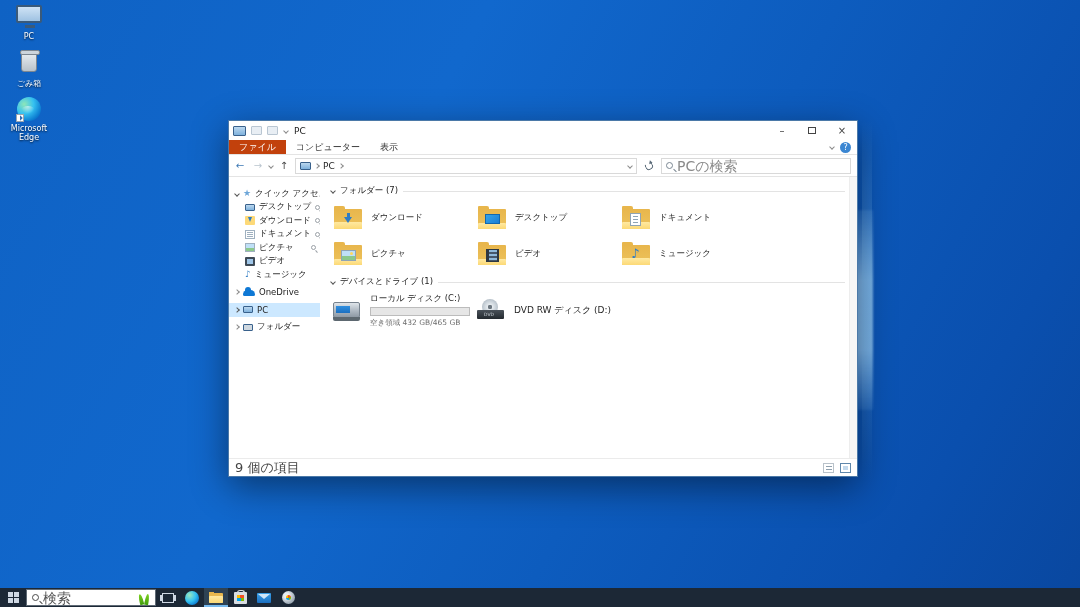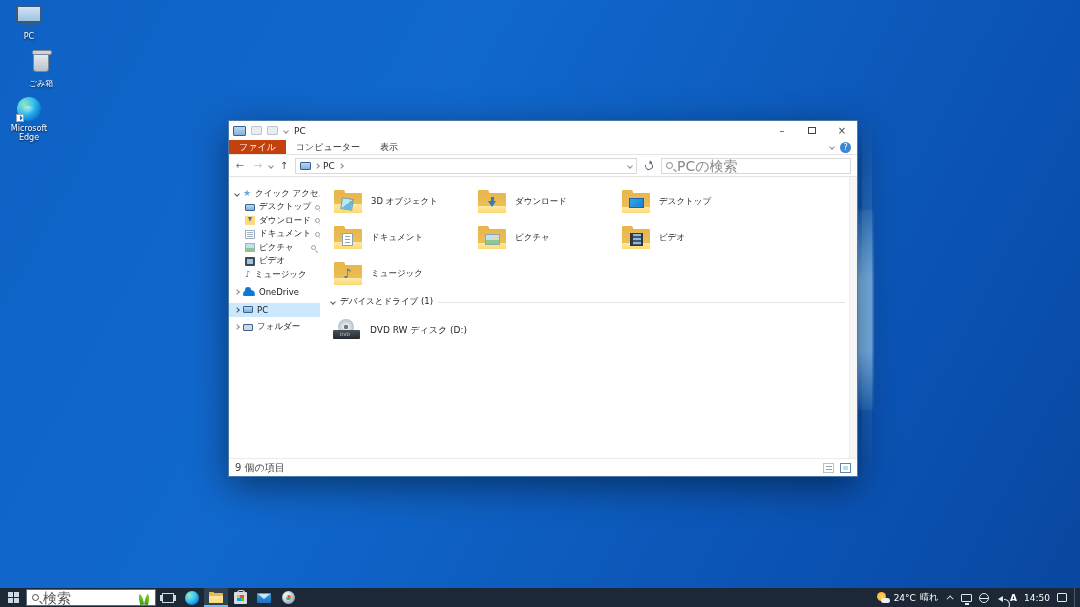--- a/index.html
+++ b/index.html
@@ -153,21 +153,21 @@
     background:radial-gradient(circle, #6d7780 18%, #e7ecf0 20%, #c2cbd3 60%, #97a2ac 100%); }
   .dvd .txt { position:absolute; left:9px; top:14px; color:#cfd6dc; font-size:4.5px; }
   .dinfo { display:flex; flex-direction:column; gap:2px; }
   .dinfo .lbl { font-size:8.5px; color:#1e1e1e; }
   .cap { width:100px; height:9px; border:1px solid #bcbcbc; background:#e6e6e6; }
   .cap .fill { height:100%; width:7%; background:#26a0da; }
   .free { font-size:7.5px; color:#6d6d6d; }
 
   .scroll-track { position:absolute; right:0; top:0; bottom:0; width:8px; background:#f6f6f6; border-left:1px solid #ededed; }
 
-  .statusbar { height:18px; flex:none; border-top:1px solid #ebebeb; display:flex; align-items:center; padding:4px 6px; font-size:10px; color:#444; }
+  .statusbar { height:18px; flex:none; border-top:1px solid #ebebeb; display:flex; align-items:center; padding:4px 6px; font-size:13px; color:#444; }
   .sb-right { margin-left:auto; display:flex; gap:6px; }
   .vicon { width:11px; height:10px; border:1px solid #b9c2ca; position:relative; }
   .vicon.lines:after { content:''; position:absolute; left:1.5px; top:2px; right:1.5px; height:6px;
     background:repeating-linear-gradient(180deg,#8fa0ae 0 1px,transparent 1px 3px); }
   .vicon.thumb { border-color:#5f87ab; }
   .vicon.thumb:after { content:''; position:absolute; left:2px; top:2px; right:2px; bottom:2px; background:#c3d9ec; }
 
   
   .taskbar { position:absolute; left:0; bottom:0; width:1080px; height:19px; background:#1c2836; display:flex; align-items:stretch; color:#fff; z-index:5; }
   .tb-start { width:26px; display:flex; align-items:center; justify-content:center; }
@@ -224,21 +224,21 @@
 <div class="desktop">
   <div class="beam"></div>
   <div class="beam2"></div>
 
   <div class="dicon" style="left:3px; top:5px;">
     <div class="glyph">
         <div class="pc-glyph"></div>
       </div>
     <div class="lbl">PC</div>
   </div>
-  <div class="dicon" style="left:15px; top:52px;">
+  <div class="dicon" style="left:3px; top:52px;">
     <div class="glyph">
         <div class="bin-glyph"></div>
       </div>
     <div class="lbl">ごみ箱</div>
   </div>
   <div class="dicon" style="left:3px; top:97px;">
     <div class="glyph">
         <div class="edge-glyph">
           <span class="shortcut-arrow"></span>
         </div>
@@ -347,30 +347,27 @@
         </div>
         <div class="gap"></div>
         <div class="srow">
           <span class="chev right"></span>
           <span class="si si-net"></span>
           <span>フォルダー</span>
         </div>
       </div>
 
       <div class="main">
+        <div class="sec-hd">
+          <span class="chev down dark"></span>
+          <span class="txt">フォルダー (7)</span>
+          <span class="rule"></span>
+        </div>
 
         <div class="tiles">
-          <div class="tile">
-            <span class="folder">
-                <span class="back"></span>
-                <span class="ov ov-cube"></span>
-                <span class="front" style="top:14px;height:9px;"></span>
-              </span>
-            <span class="lbl">3D オブジェクト</span>
-          </div>
           <div class="tile">
             <span class="folder">
                 <span class="back"></span>
                 <span class="ov ov-down"></span>
                 <span class="front" style="top:16px;height:7px;"></span>
               </span>
             <span class="lbl">ダウンロード</span>
           </div>
           <div class="tile">
             <span class="folder">
@@ -414,20 +411,32 @@
           </div>
         </div>
 
         <div class="sec-hd">
           <span class="chev down dark"></span>
           <span class="txt">デバイスとドライブ (1)</span>
           <span class="rule"></span>
         </div>
 
         <div class="drive-tiles">
+          <div class="dtile">
+            <span class="hdd">
+                <span class="case"></span>
+                <span class="slot"></span>
+                <span class="base"></span>
+              </span>
+            <span class="dinfo">
+              <span class="lbl">ローカル ディスク (C:)</span>
+              <span class="cap"><span class="fill"></span></span>
+              <span class="free">空き領域 432 GB/465 GB</span>
+            </span>
+          </div>
           <div class="dtile">
             <span class="dvd">
                 <span class="disc"></span>
                 <span class="tray"></span>
                 <span class="txt">DVD</span>
               </span>
             <span class="lbl">DVD RW ディスク (D:)</span>
           </div>
         </div>
 
@@ -477,31 +486,13 @@
   <div class="tb-btn">
       <span class="tb-store"></span>
     </div>
   <div class="tb-btn">
       <span class="tb-mail"></span>
     </div>
   <div class="tb-btn">
       <span class="tb-photos"></span>
     </div>
 
-  <div class="tb-right">
-    <div class="weather">
-      <span class="wx-icon">
-          <span class="sun"></span>
-          <span class="cld"></span>
-        </span>
-      <span>24°C</span>
-      <span>晴れ</span>
-    </div>
-    <span class="tray-chev"></span>
-    <span class="tray-ic ic-display"></span>
-    <span class="tray-ic ic-globe"></span>
-    <span class="tray-ic ic-spk"></span>
-    <span class="ime">A</span>
-    <span class="clock">14:50</span>
-    <span class="action-ic"></span>
-    <span class="show-desktop"></span>
-  </div>
 </div>
 
 </body></html>

